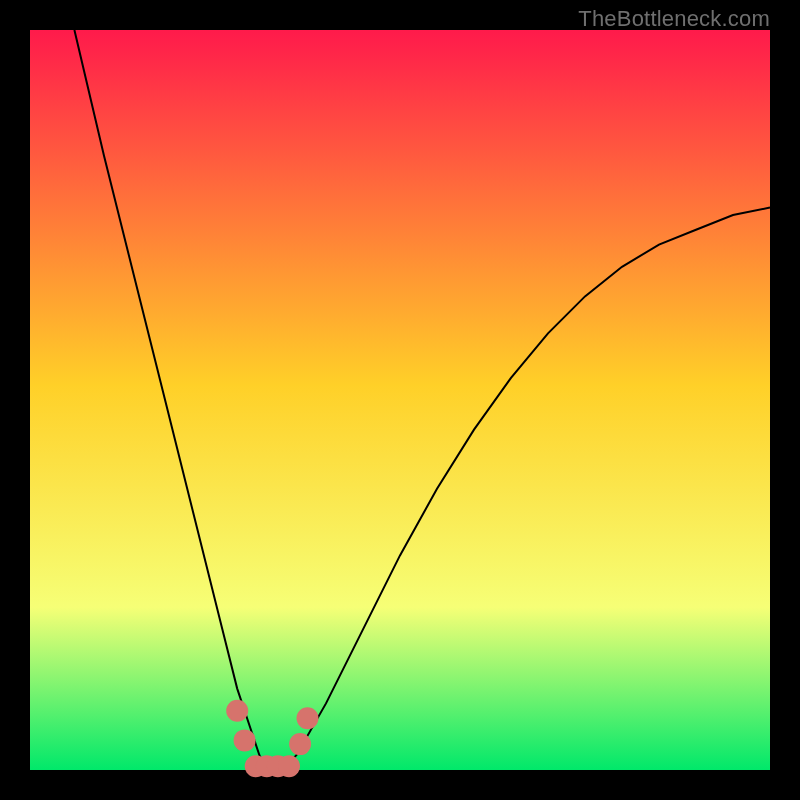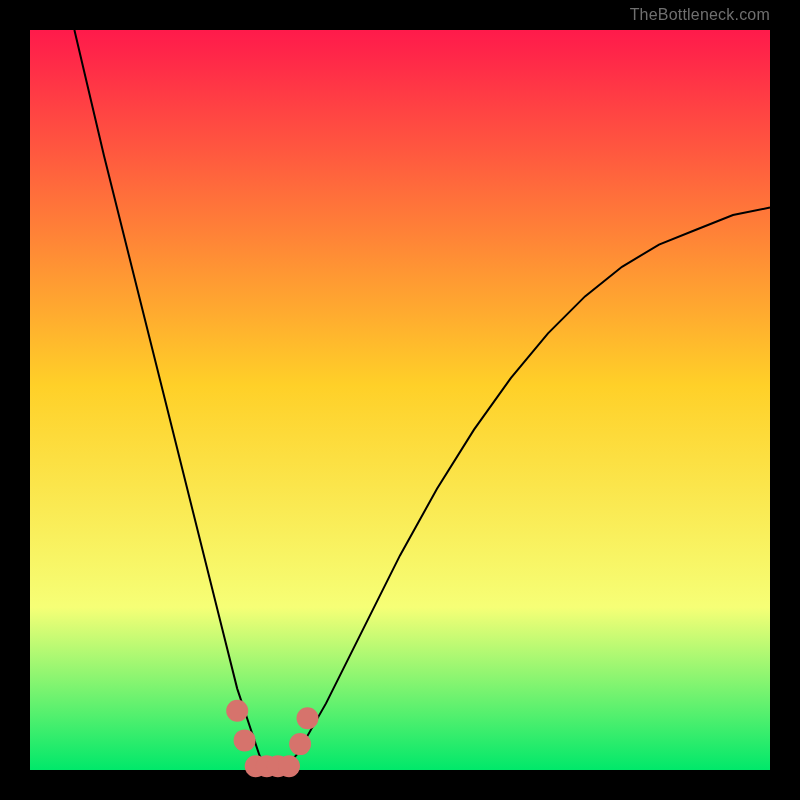--- a/index.html
+++ b/index.html
@@ -15,21 +15,21 @@
     position: relative;
     width: 800px;
     height: 800px;
     background: #000;
   }
   .watermark {
     position: absolute;
     top: 6px;
     right: 30px;
     color: #6f6f6f;
-    font-size: 16px;
+    font-size: 22px;
     letter-spacing: 0.2px;
     font-weight: 400;
     z-index: 5;
   }
   svg.plot {
     position: absolute;
     left: 0;
     top: 0;
   }
 </style>

